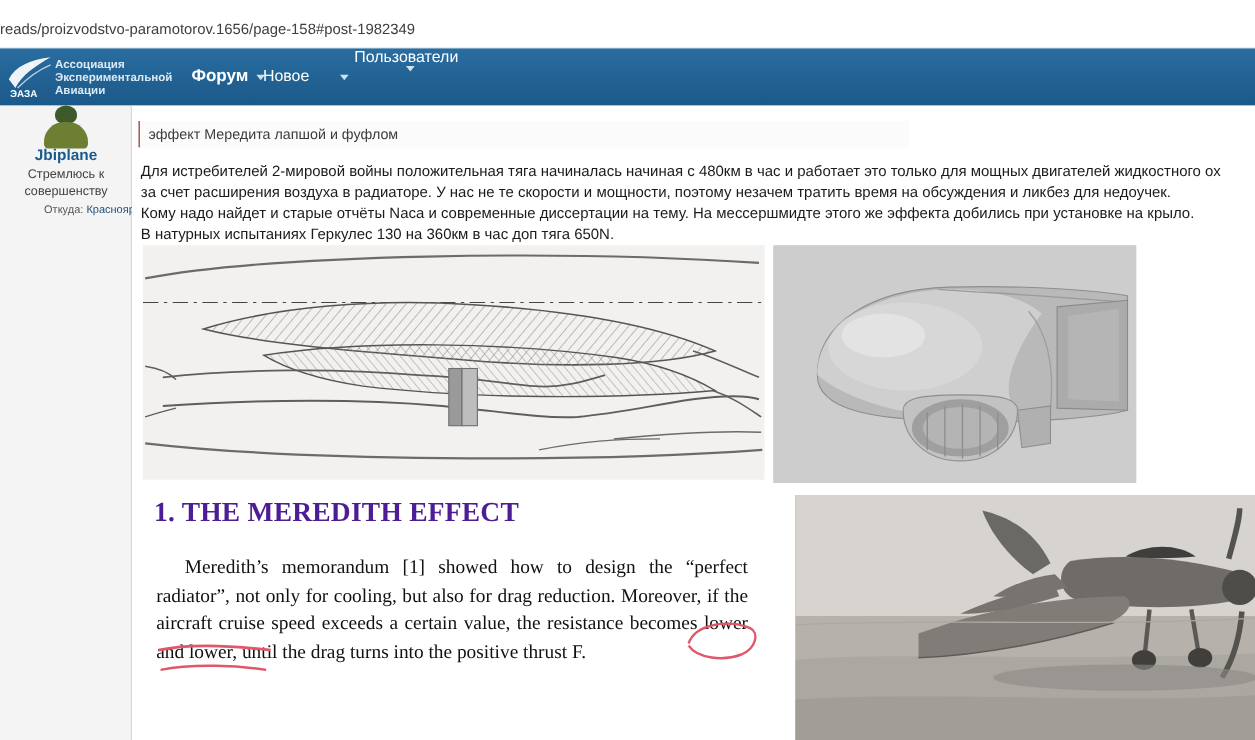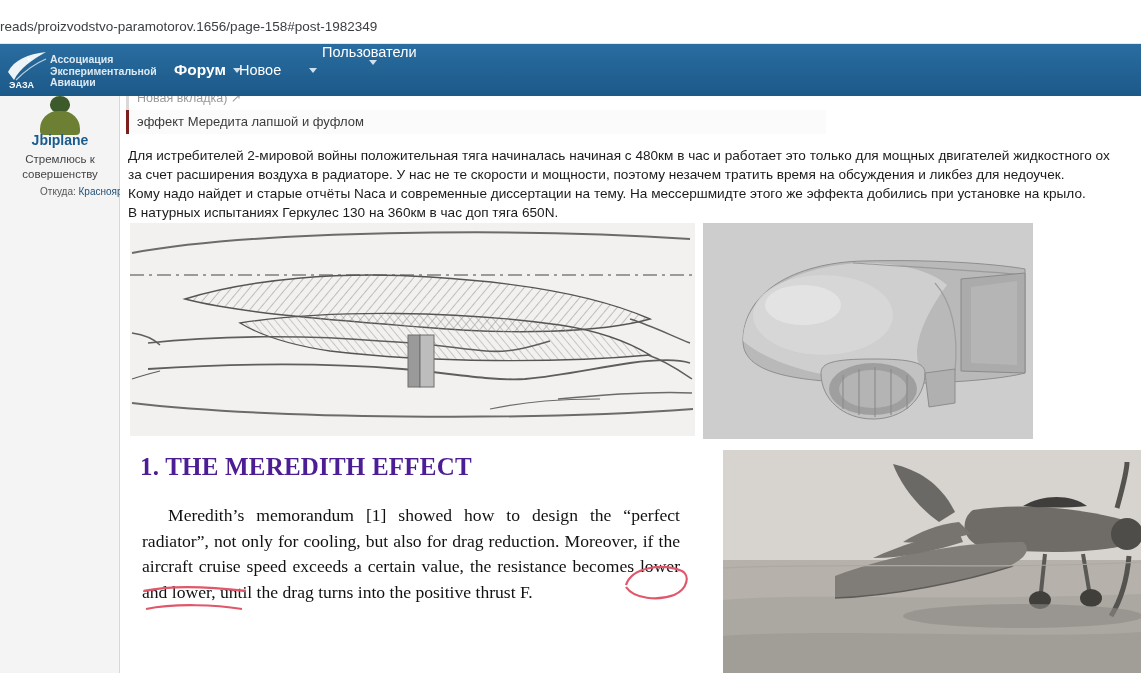--- a/index.html
+++ b/index.html
@@ -134,21 +134,21 @@
     position: absolute; left: 6px; top: -6px;
     width: 700px; height: 24px;
     font-size: 12.5px; color: #9a9a9a;
     border-left: 3px solid #d9d9d9;
     padding-left: 8px;
     overflow: hidden;
   }
   .quote-bar {
     position: absolute; left: 6px; top: 14px;
     width: 700px; min-height: 24px;
-    border-left: 3px solid #7f1d1d;
+    border-left: 1px solid #7f1d1d;
     background: #fbfbfb;
     padding: 4px 8px 4px 8px;
     font-size: 13px; color: #3c3c3c;
   }
   .paras {
     position: absolute; left: 8px; top: 50px; width: 1013px;
   }
   .p {
     font-size: 13.6px; color: #1b1b1b; line-height: 19px;
     white-space: nowrap;
@@ -255,24 +255,20 @@
       <div>совершенству</div>
     </div>
     <div class="sb-field">
       <span class="lbl">Откуда:</span>
       <span class="val">Красноярск</span>
     </div>
   </div>
 
   <div class="post">
 
-    <div class="quote-strip">
-      <span>Новая вкладка)</span>
-      <span>↗</span>
-    </div>
 
     <div class="quote-bar">
       <span>эффект Мередита лапшой и фуфлом</span>
     </div>
 
     <div class="paras">
       <div class="p">
         <span>Для истребителей 2-мировой войны </span><b>положительная тяга начиналась начиная с 480км в час</b><span> и работает это только </span><b>для мощных двигателей жидкостного ох</b>
       </div>
       <div class="p">

